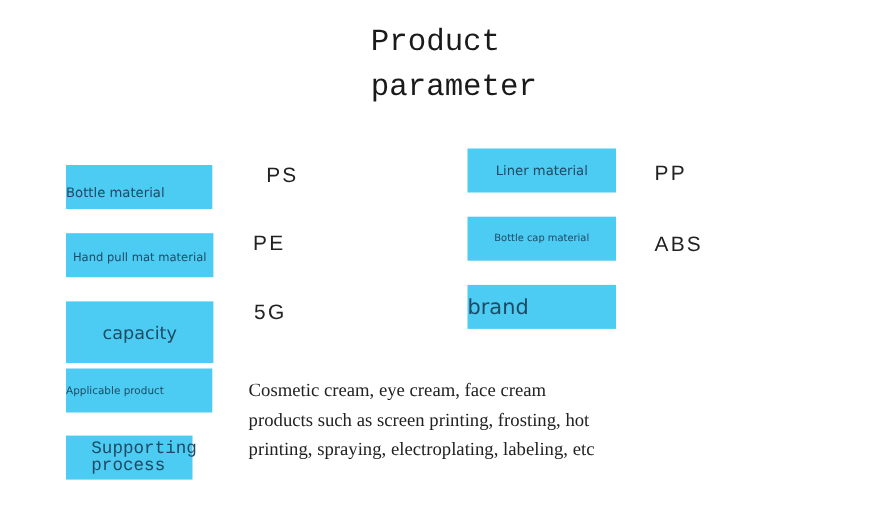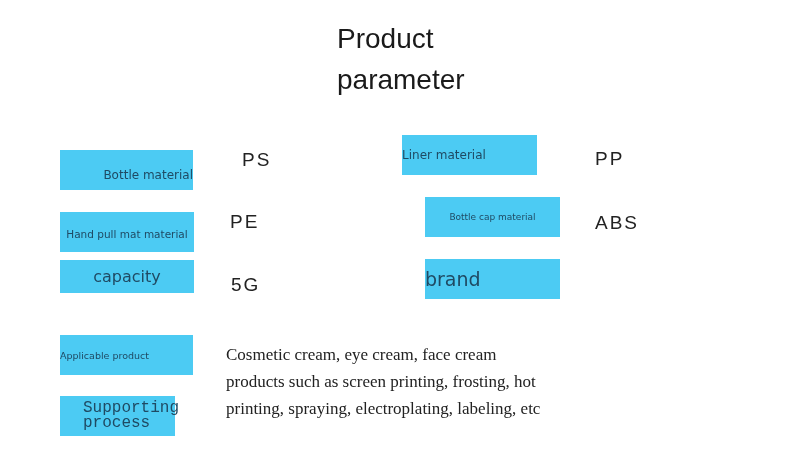--- a/index.html
+++ b/index.html
@@ -1,53 +1,53 @@
 <!DOCTYPE html>
 <html><head>
 <meta charset="utf-8">
 <style>
   html,body{margin:0;padding:0;}
   body{width:790px;height:466px;background:#ffffff;position:relative;overflow:hidden;font-family:"DejaVu Sans","Liberation Sans",sans-serif;}
-  .title{position:absolute;left:337px;top:18px;font-size:28px;line-height:41px;color:#1a1a1a;font-family:Liberation Sans, sans-serif;}
+  .title{position:absolute;left:337px;top:18px;font-size:28px;line-height:41px;color:#1a1a1a;font-family:Liberation Mono, monospace;}
   .label{position:absolute;background:#4ccbf3;color:#1f4a63;display:flex;align-items:center;box-sizing:border-box;font-family:"DejaVu Sans",sans-serif;}
   .val{position:absolute;color:#222;font-family:"Liberation Sans",sans-serif;font-size:19px;letter-spacing:2px;}
   .desc{position:absolute;left:226px;top:341px;width:420px;font-size:17px;line-height:27px;color:#222;font-family:Liberation Serif, serif;}
 </style>
 </head>
 <body>
 
 <div class="title">
   <div>Product</div>
   <div>parameter</div>
 </div>
 
-<div class="label" style="left:60px;top:150px;width:133px;height:40px;font-size:12px;justify-content:flex-end;padding-top:10px;">
+<div class="label" style="left:60px;top:150px;width:133px;height:40px;font-size:12px;justify-content:flex-start;padding-top:10px;">
   <span>Bottle material</span>
 </div>
 <div class="val" style="left:230px;top:149px;margin-left:12px;">PS</div>
 
 <div class="label" style="left:60px;top:212px;width:134px;height:40px;font-size:10.5px;justify-content:center;padding-top:4px;text-align:center;">
   <span>Hand pull mat material</span>
 </div>
 <div class="val" style="left:230px;top:211px;">PE</div>
 
-<div class="label" style="left:60px;top:260px;width:134px;height:33px;font-size:16px;justify-content:center;">
+<div class="label" style="left:60px;top:274px;width:134px;height:56px;font-size:16px;justify-content:center;">
   <span>capacity</span>
 </div>
 <div class="val" style="left:231px;top:274px;">5G</div>
 
 <div class="label" style="left:60px;top:335px;width:133px;height:40px;font-size:9.5px;justify-content:flex-start;">
   <span>Applicable product</span>
 </div>
 
 <div class="label" style="left:60px;top:396px;width:115px;height:40px;font-size:16px;padding-left:23px;padding-right:50px;line-height:15px;font-family:Liberation Mono, monospace;">
   <span>Supporting process</span>
 </div>
 
-<div class="label" style="left:402px;top:135px;width:135px;height:40px;font-size:12px;justify-content:flex-start;">
+<div class="label" style="left:425px;top:135px;width:135px;height:40px;font-size:12px;justify-content:center;">
   <span>Liner material</span>
 </div>
 <div class="val" style="left:595px;top:148px;">PP</div>
 
 <div class="label" style="left:425px;top:197px;width:135px;height:40px;font-size:9px;justify-content:center;">
   <span>Bottle cap material</span>
 </div>
 <div class="val" style="left:595px;top:212px;">ABS</div>
 
 <div class="label" style="left:425px;top:259px;width:135px;height:40px;font-size:19px;justify-content:flex-start;">

